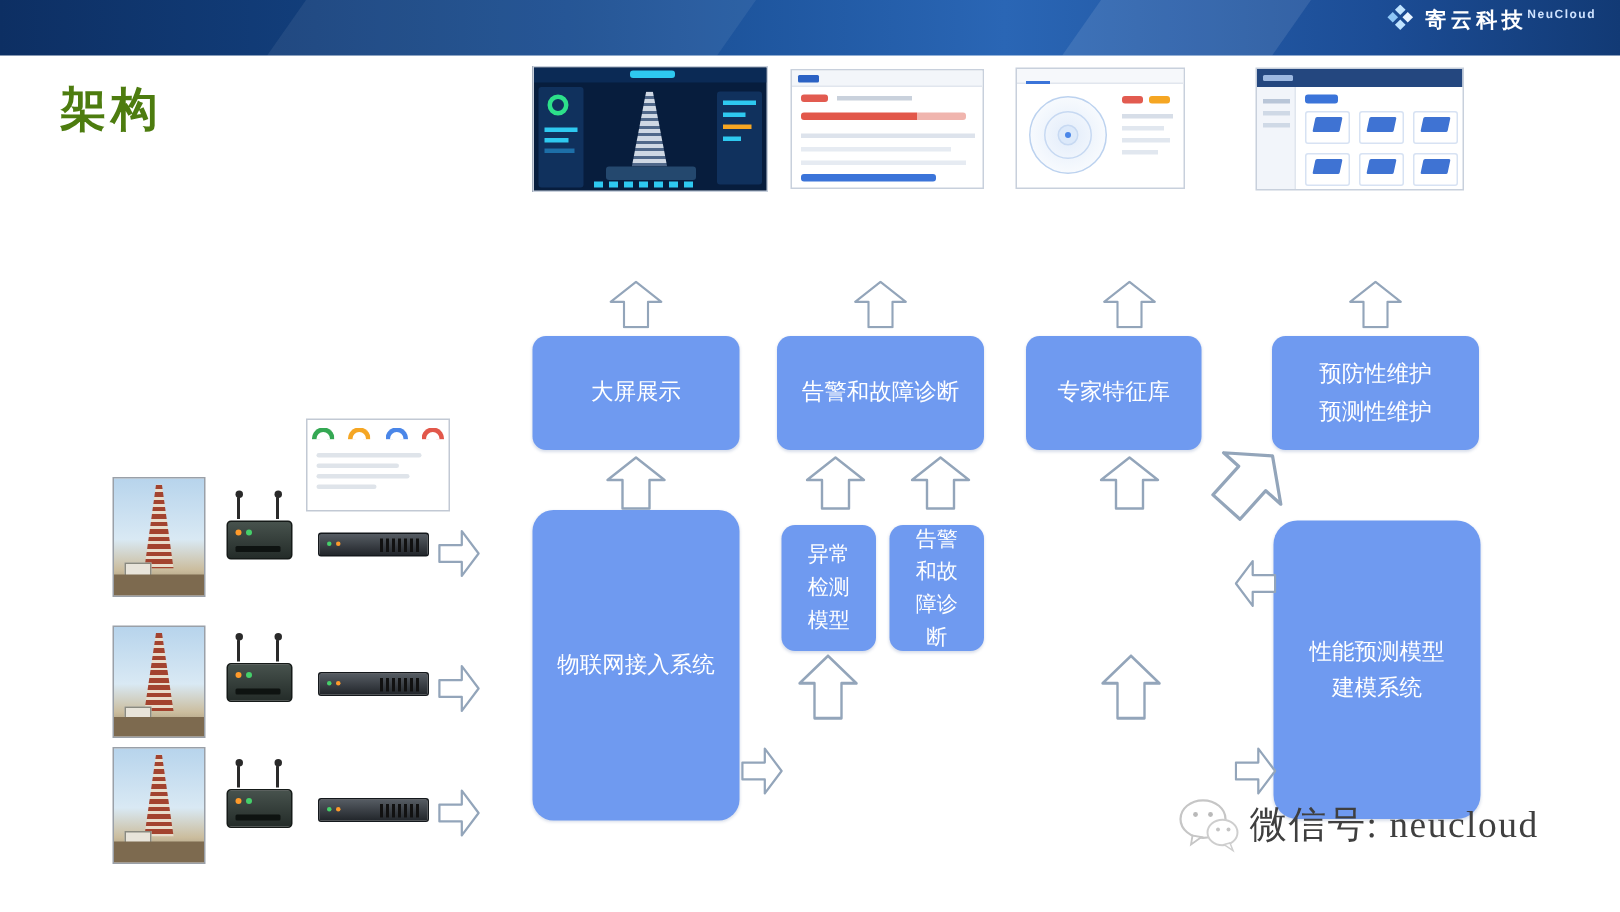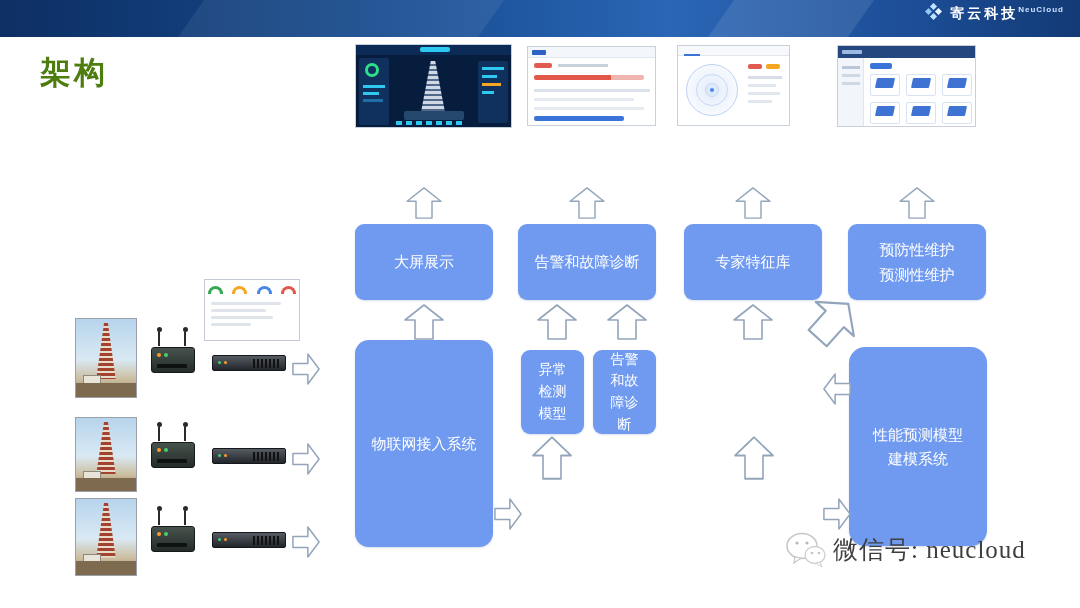--- a/index.html
+++ b/index.html
@@ -40,21 +40,21 @@
   .box {
     position:absolute; background:#6f9af0; color:#ffffff;
     display:flex; align-items:center; justify-content:center; text-align:center;
     font-size:15px; line-height:1.55; border-radius:9px;
     box-shadow:0 1px 2px rgba(40,70,140,0.18);
   }
   .box-col { flex-direction:column; gap:1px; }
 
   .pos-realtime   { left:355px; top:224px; width:138px; height:76px; }
   .pos-alarm      { left:518px; top:224px; width:138px; height:76px; }
-  .pos-expert     { left:684px; top:224px; width:138px; height:76px; }
+  .pos-expert     { left:684px; top:224px; width:117px; height:76px; }
   .pos-maint      { left:848px; top:224px; width:138px; height:76px; }
   .pos-iot        { left:355px; top:340px; width:138px; height:207px; border-radius:14px; }
   .pos-anomaly    { left:521px; top:350px; width:63px;  height:84px; font-size:14px; }
   .pos-fault      { left:593px; top:350px; width:63px;  height:84px; font-size:14px; }
   .pos-perf       { left:684px; top:349px; width:140px; height:80px; }
   .pos-analysis   { left:849px; top:347px; width:138px; height:199px; border-radius:16px; }
   .pos-tsdb       { left:521px; top:482px; width:301px; height:65px; }
   .wrap-narrow { display:block; width:32px; margin:4px auto; word-break:break-all; }
 
   

